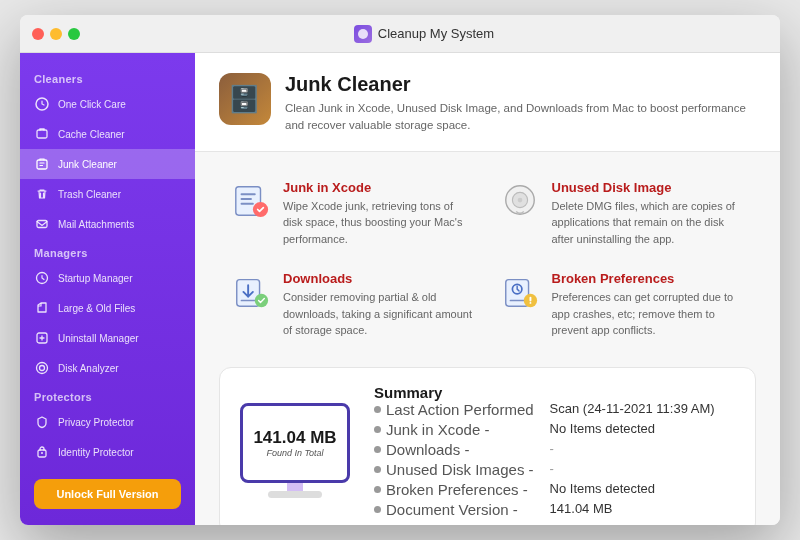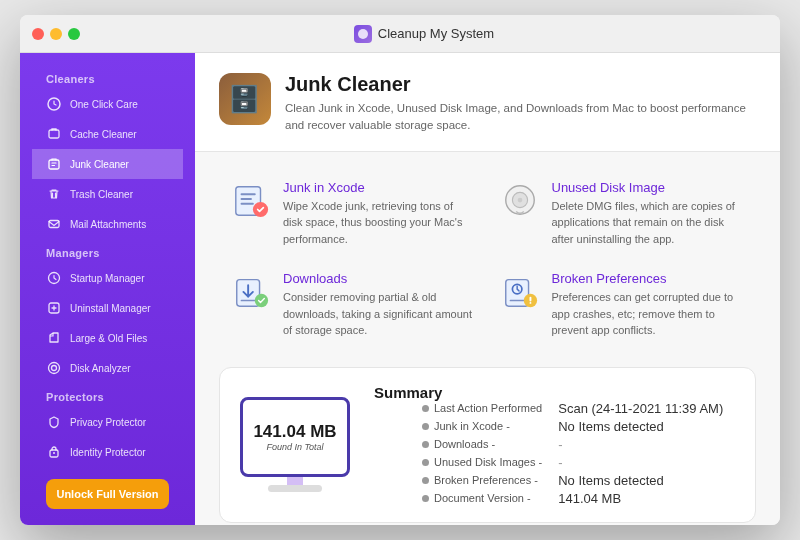--- a/index.html
+++ b/index.html
@@ -66,21 +66,21 @@
       font-size: 10px;
     }
     .content {
       display: flex;
       flex: 1;
       overflow: hidden;
     }
     .sidebar {
       width: 175px;
       background: linear-gradient(180deg, #7c3aed 0%, #6d28d9 100%);
-      padding: 12px 12px;
+      padding: 12px 0;
       display: flex;
       flex-direction: column;
       flex-shrink: 0;
     }
     .sidebar-section-label {
       color: rgba(255,255,255,0.7);
       font-size: 11px;
       font-weight: 600;
       padding: 8px 14px 4px 14px;
       text-transform: none;
@@ -184,22 +184,22 @@
       display: flex;
       align-items: center;
       justify-content: center;
     }
     .feature-card-icon svg {
       width: 38px;
       height: 38px;
     }
     .feature-card-text h3 {
       font-size: 13px;
-      font-weight: 400;
-      color: #6d28d9;
+      font-weight: 700;
+      color: #b91c1c;
       margin-bottom: 3px;
     }
     .feature-card-text p {
       font-size: 11px;
       color: #666;
       line-height: 1.5;
     }
     .summary-section {
       margin: 0 24px 16px 24px;
       background: white;
@@ -256,26 +256,25 @@
       font-size: 15px;
       font-weight: 700;
       color: #1a1a1a;
     }
     .summary-rows {
       display: grid;
       grid-template-columns: auto 1fr;
       gap: 3px 16px;
     }
     .summary-key {
-      font-size: 11px;
+      font-size: 15px;
       color: #555;
       display: flex;
       align-items: center;
       gap: 5px;
-      margin-left: 48px;
     }
     .summary-key::before {
       content: '';
       width: 7px;
       height: 7px;
       border-radius: 50%;
       background: #999;
       flex-shrink: 0;
     }
     .summary-val {
@@ -368,35 +367,35 @@
               <circle cx="7" cy="7" r="5.5" stroke="rgba(255,255,255,0.85)" stroke-width="1.3"></circle>
               <path d="M7 4.5v2.5l2 1.5" stroke="rgba(255,255,255,0.85)" stroke-width="1.2" stroke-linecap="round"></path>
             </svg>
         </span>
         <span>Startup Manager</span>
       </div>
 
       <div class="sidebar-item">
         <span class="sidebar-icon">
           <svg width="14" height="14" viewBox="0 0 14 14" fill="none">
+              <path d="M3 11V4l3-2h5v9H3z" stroke="rgba(255,255,255,0.85)" stroke-width="1.3" stroke-linejoin="round"></path>
+              <path d="M6 2v3H3" stroke="rgba(255,255,255,0.85)" stroke-width="1.2"></path>
+            </svg>
+        </span>
+        <span>Large &amp; Old Files</span>
+      </div>
+
+      <div class="sidebar-item">
+        <span class="sidebar-icon">
+          <svg width="14" height="14" viewBox="0 0 14 14" fill="none">
               <rect x="2" y="2" width="10" height="10" rx="2" stroke="rgba(255,255,255,0.85)" stroke-width="1.3"></rect>
               <path d="M5 7h4M7 5v4" stroke="rgba(255,255,255,0.85)" stroke-width="1.3" stroke-linecap="round"></path>
             </svg>
         </span>
         <span>Uninstall Manager</span>
-      </div>
-
-      <div class="sidebar-item">
-        <span class="sidebar-icon">
-          <svg width="14" height="14" viewBox="0 0 14 14" fill="none">
-              <path d="M3 11V4l3-2h5v9H3z" stroke="rgba(255,255,255,0.85)" stroke-width="1.3" stroke-linejoin="round"></path>
-              <path d="M6 2v3H3" stroke="rgba(255,255,255,0.85)" stroke-width="1.2"></path>
-            </svg>
-        </span>
-        <span>Large &amp; Old Files</span>
       </div>
 
       <div class="sidebar-item">
         <span class="sidebar-icon">
           <svg width="14" height="14" viewBox="0 0 14 14" fill="none">
               <circle cx="7" cy="7" r="5.5" stroke="rgba(255,255,255,0.85)" stroke-width="1.3"></circle>
               <circle cx="7" cy="7" r="2.5" stroke="rgba(255,255,255,0.85)" stroke-width="1.3"></circle>
             </svg>
         </span>
         <span>Disk Analyzer</span>

